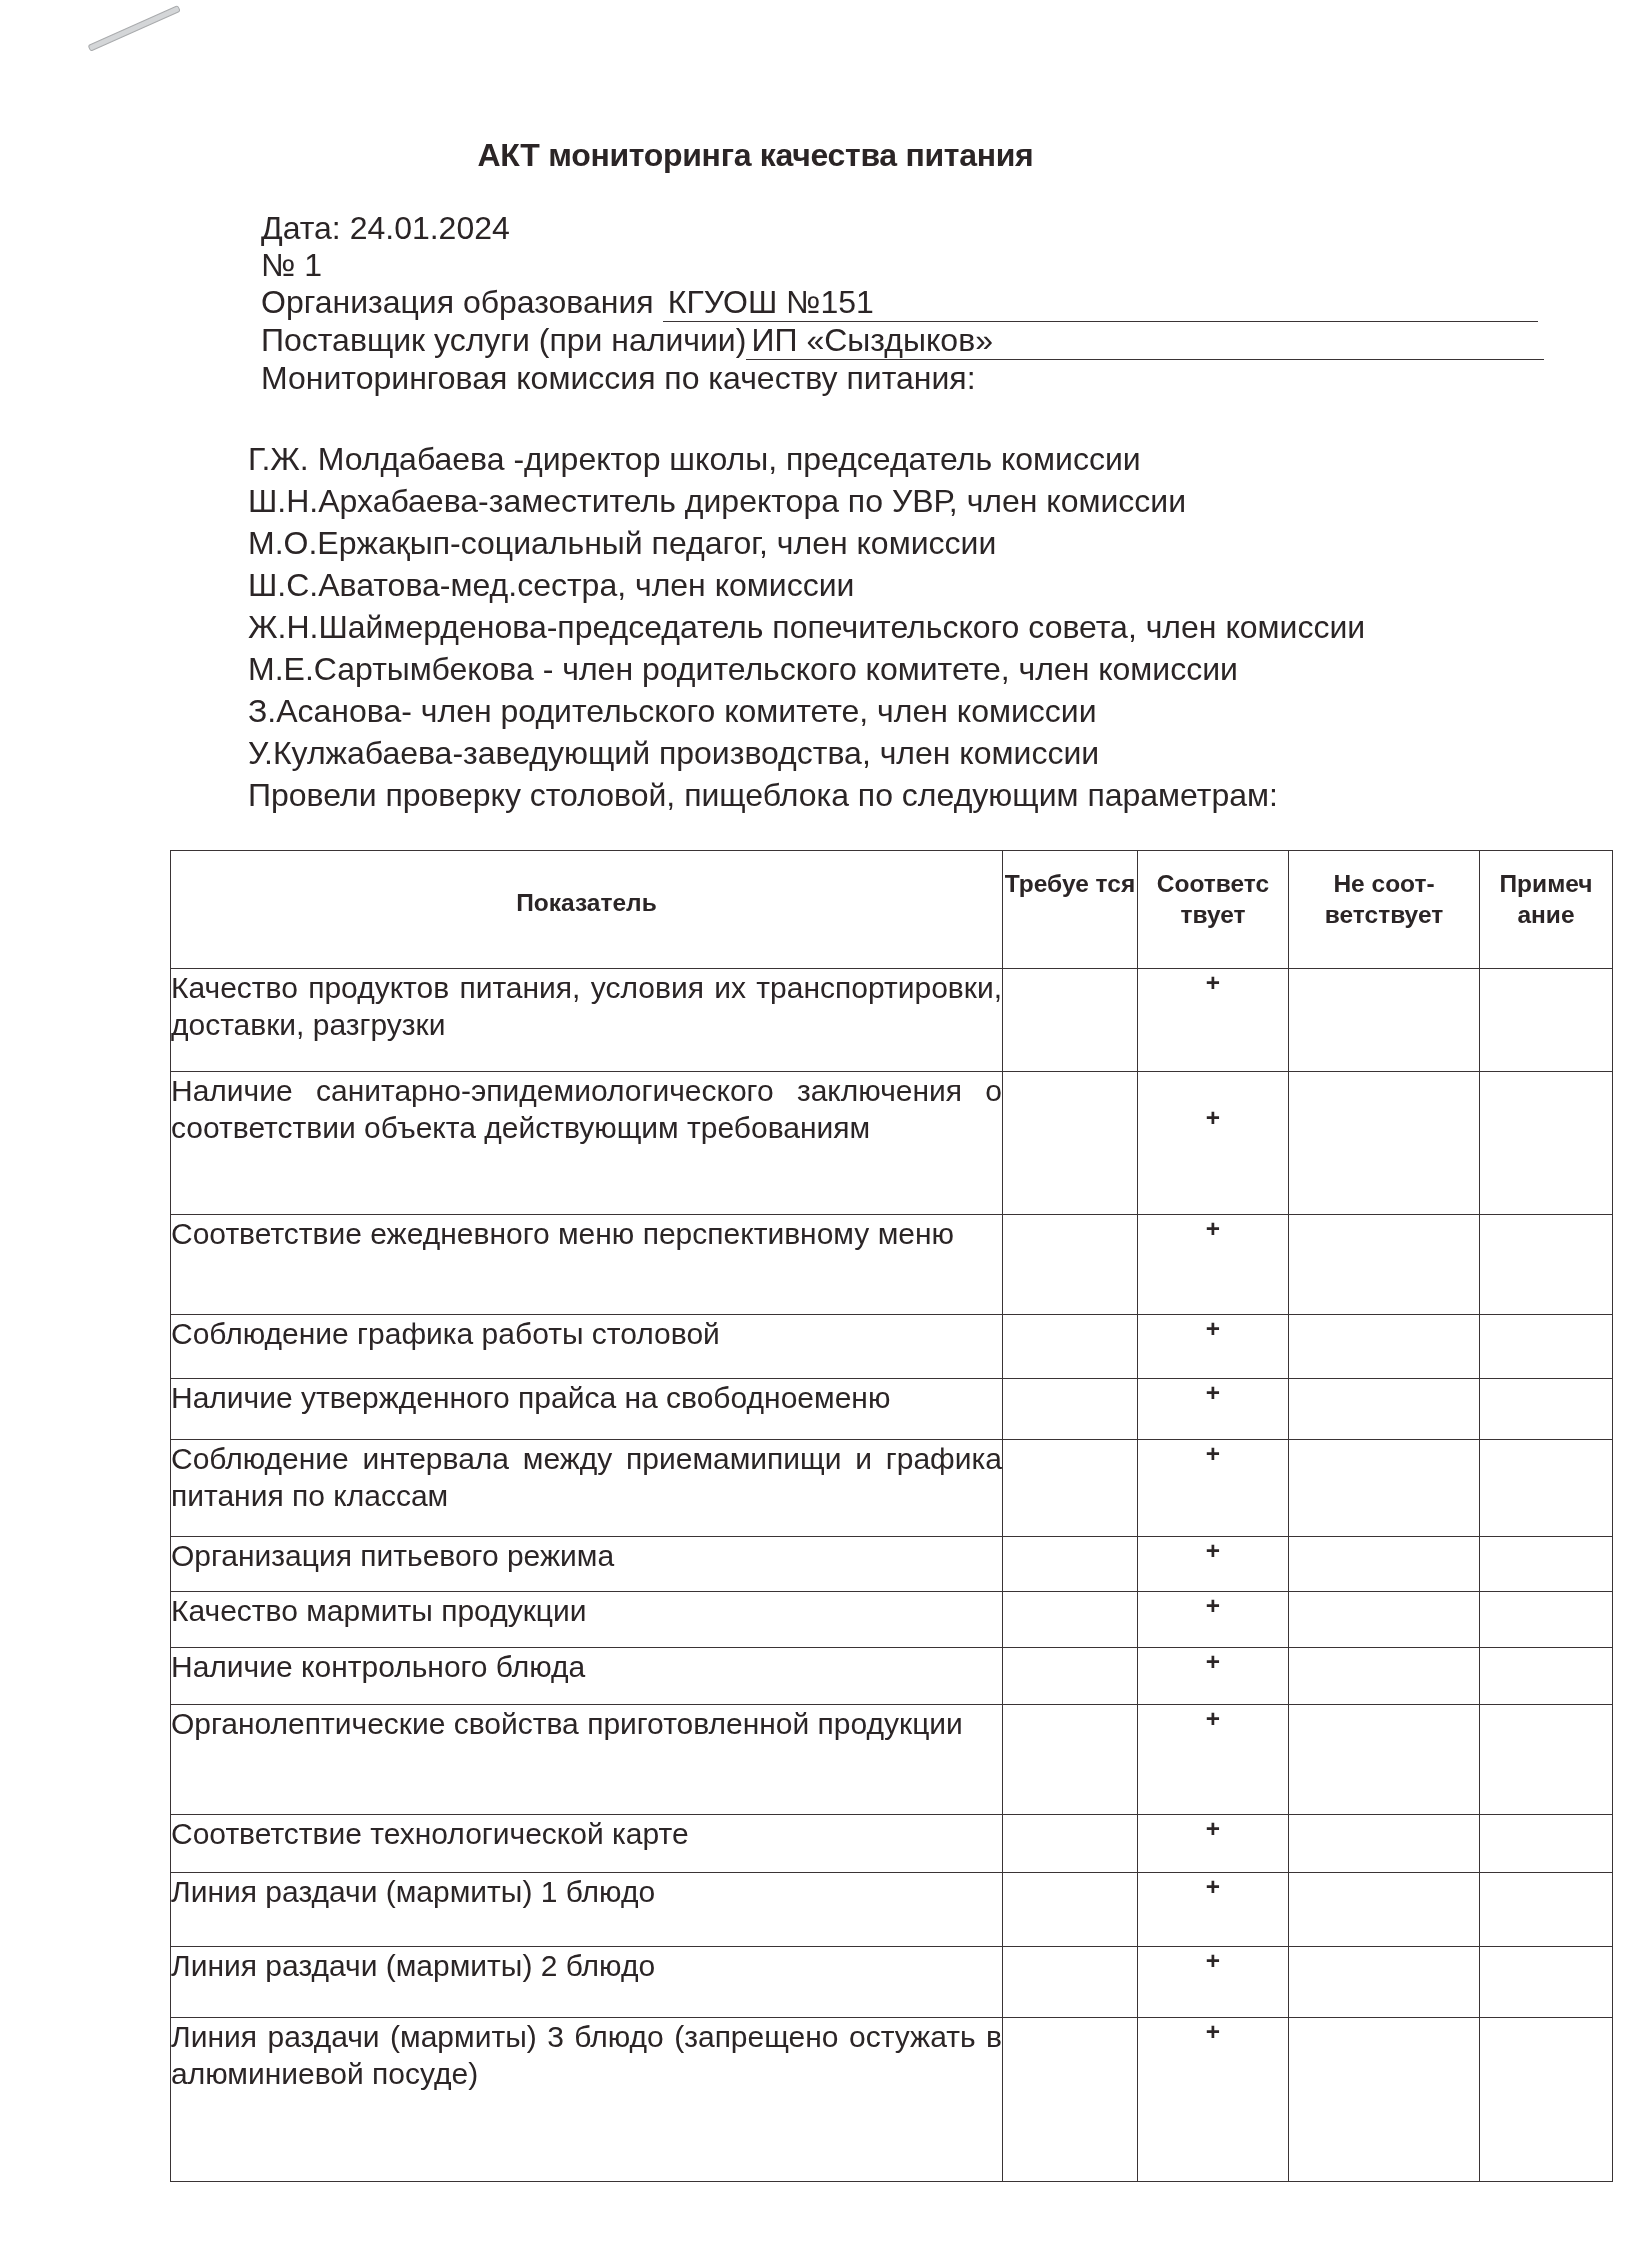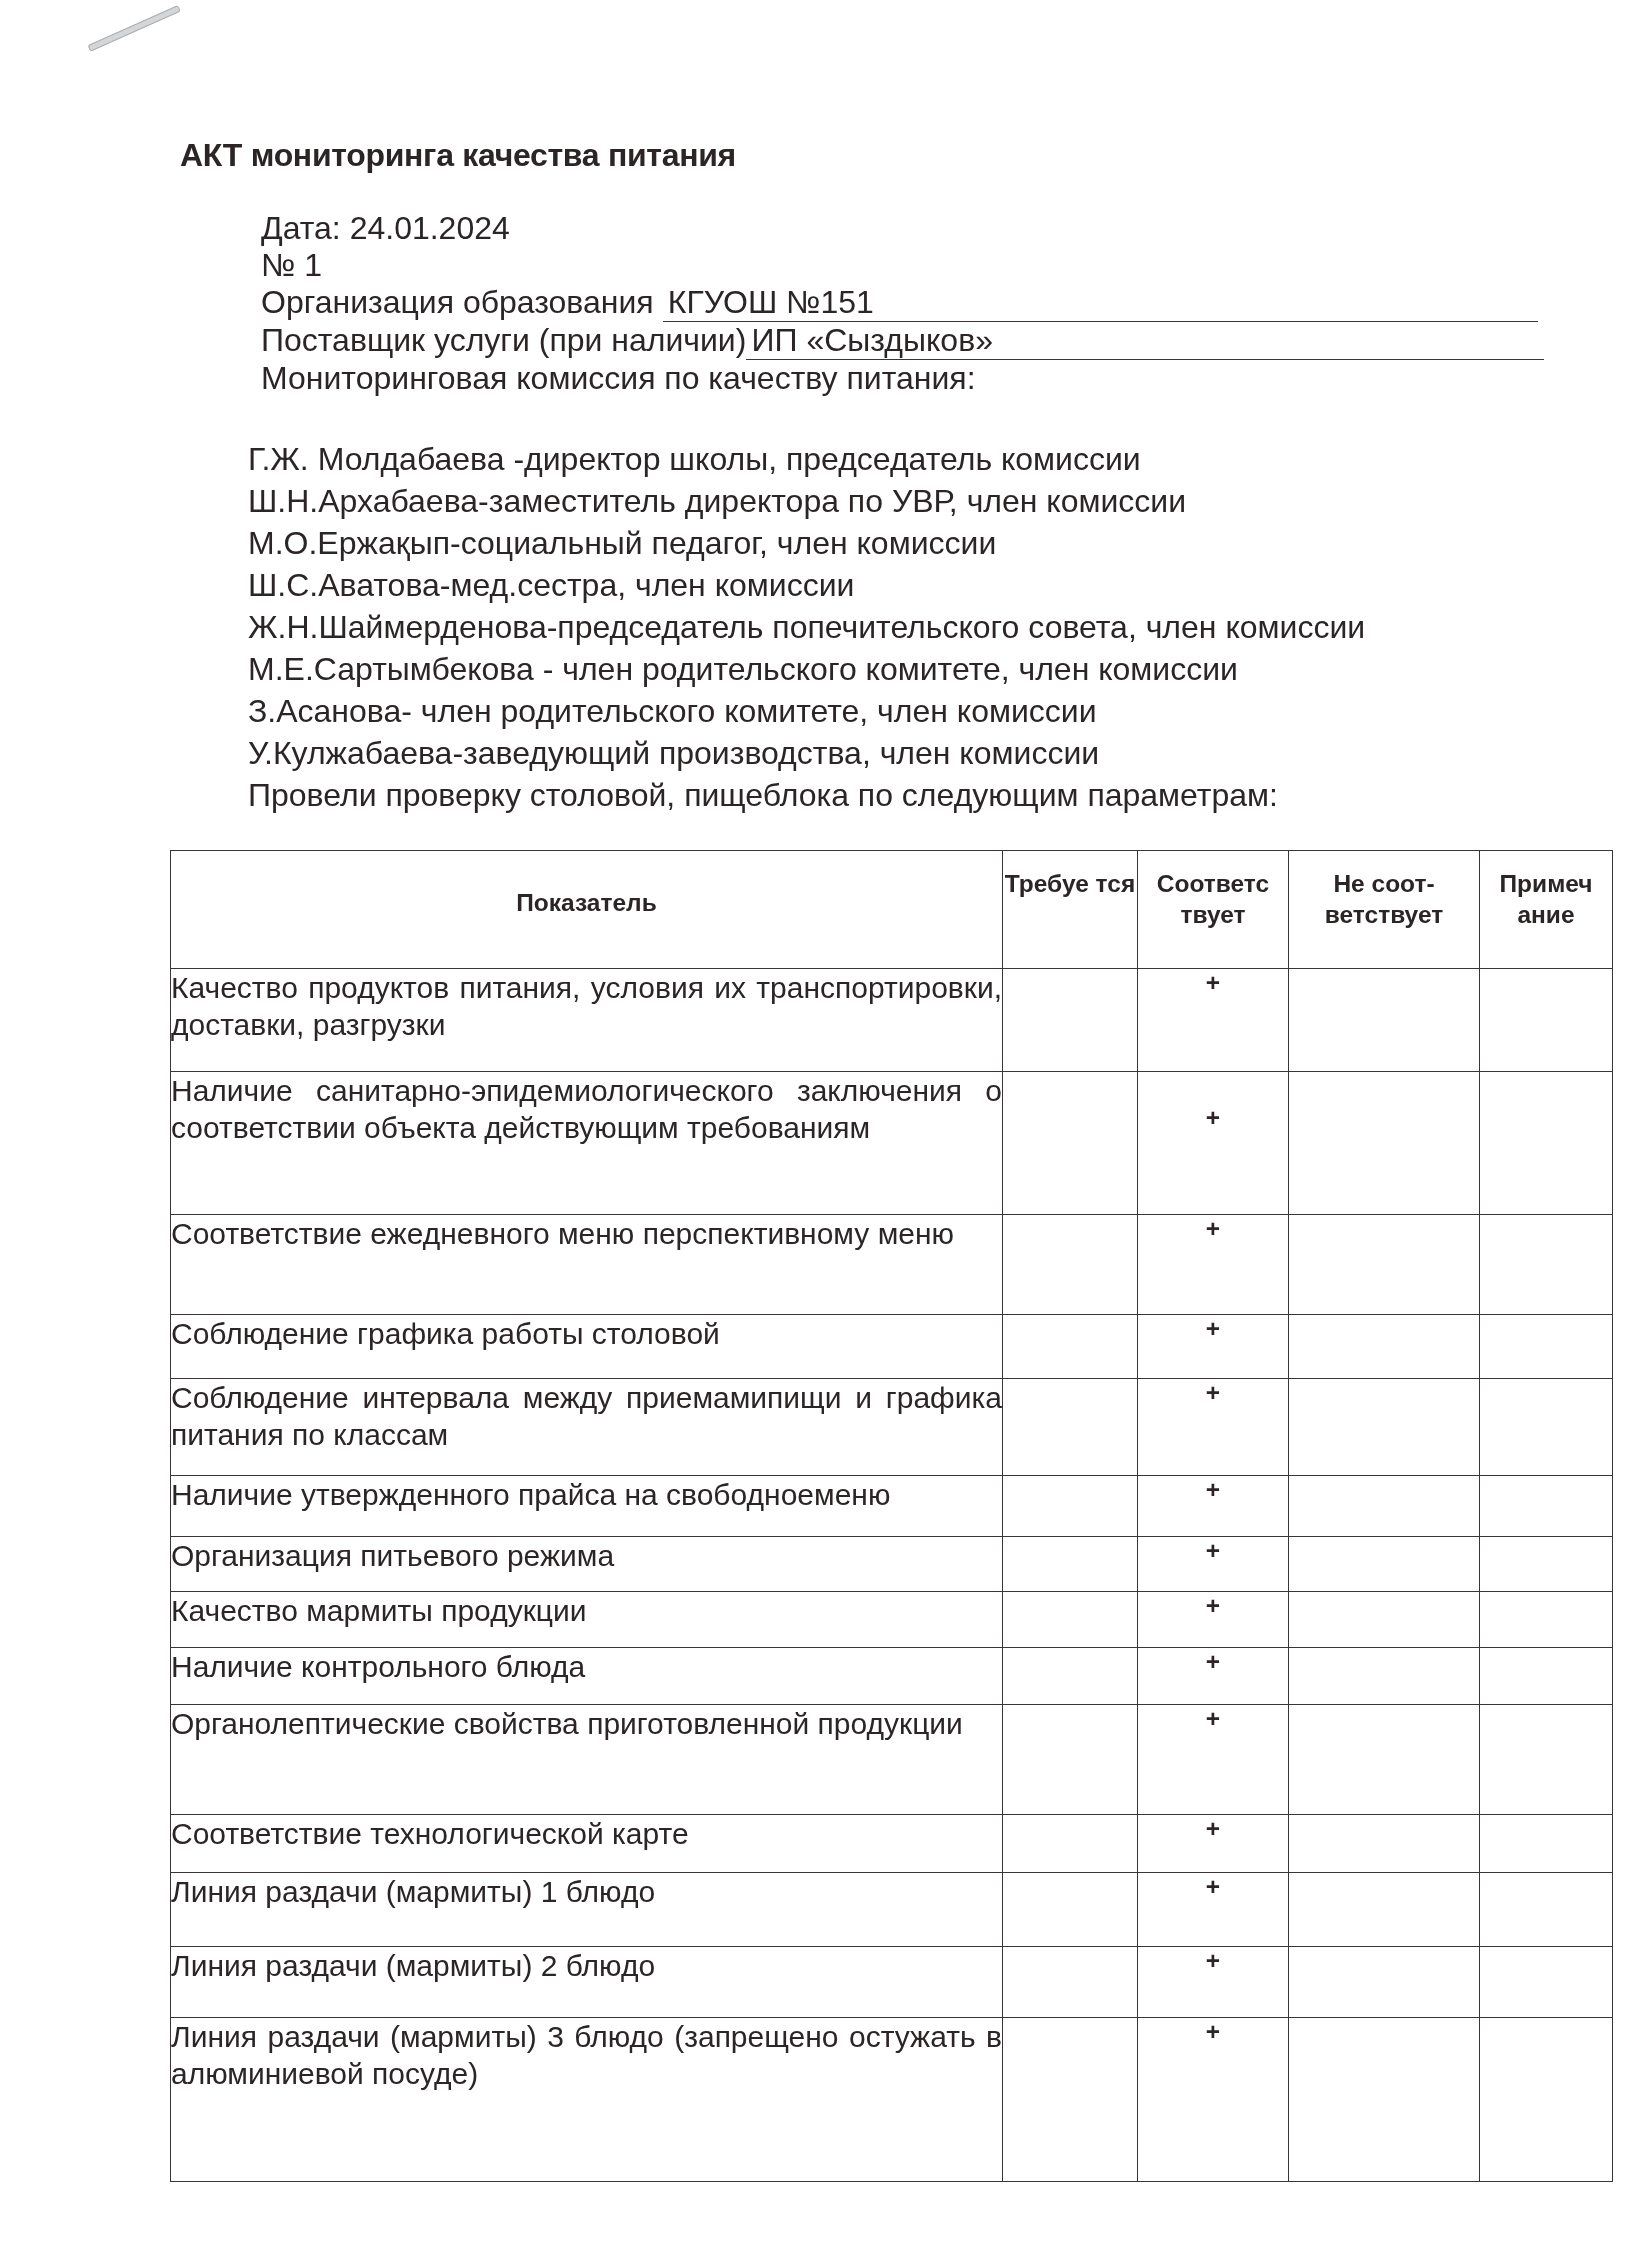--- a/index.html
+++ b/index.html
@@ -6,21 +6,21 @@
   body {
     width: 1644px; height: 2261px; position: relative; overflow: hidden;
     font-family: "Liberation Sans", sans-serif; color: #2b2526;
   }
   .pen-mark {
     position: absolute; left: 89px; top: 45px; width: 97px; height: 5.2px;
     background: #d4d6d8; border: 1.3px solid #a9abad; border-radius: 2.6px;
     transform: rotate(-24deg); transform-origin: left center;
   }
   .page-title {
-    position: absolute; left: 0; top: 137px; width: 1331px; text-align: left;
+    position: absolute; left: 0; top: 137px; width: 1331px; text-align: center;
     font-weight: bold; font-size: 32px; padding-left: 180px; box-sizing: border-box;
     letter-spacing: -0.3px;
   }
   .meta {
     position: absolute; left: 261px; top: 210px; font-size: 32px; line-height: 37px;
   }
   .meta .line { white-space: nowrap; }
   .meta .filled {
     display: inline-block; border-bottom: 1.9px solid #3a3435; padding-left: 5.2px;
   }
@@ -134,34 +134,34 @@
         <td class="mark"></td>
         <td class="mark"></td>
       </tr>
       <tr style="height: 64px;">
         <td class="indicator">Соблюдение графика работы столовой</td>
         <td class="mark"></td>
         <td class="mark">+</td>
         <td class="mark"></td>
         <td class="mark"></td>
       </tr>
+      <tr style="height: 61px;">
+        <td class="indicator">Наличие утвержденного прайса на свободноеменю</td>
+        <td class="mark"></td>
+        <td class="mark">+</td>
+        <td class="mark"></td>
+        <td class="mark"></td>
+      </tr>
       <tr style="height: 97px;">
         <td class="indicator">Соблюдение интервала между приемамипищи и графика питания по классам</td>
         <td class="mark"></td>
         <td class="mark">+</td>
         <td class="mark"></td>
         <td class="mark"></td>
       </tr>
-      <tr style="height: 61px;">
-        <td class="indicator">Наличие утвержденного прайса на свободноеменю</td>
-        <td class="mark"></td>
-        <td class="mark">+</td>
-        <td class="mark"></td>
-        <td class="mark"></td>
-      </tr>
       <tr style="height: 55px;">
         <td class="indicator">Организация питьевого режима</td>
         <td class="mark"></td>
         <td class="mark">+</td>
         <td class="mark"></td>
         <td class="mark"></td>
       </tr>
       <tr style="height: 56px;">
         <td class="indicator">Качество мармиты продукции</td>
         <td class="mark"></td>

